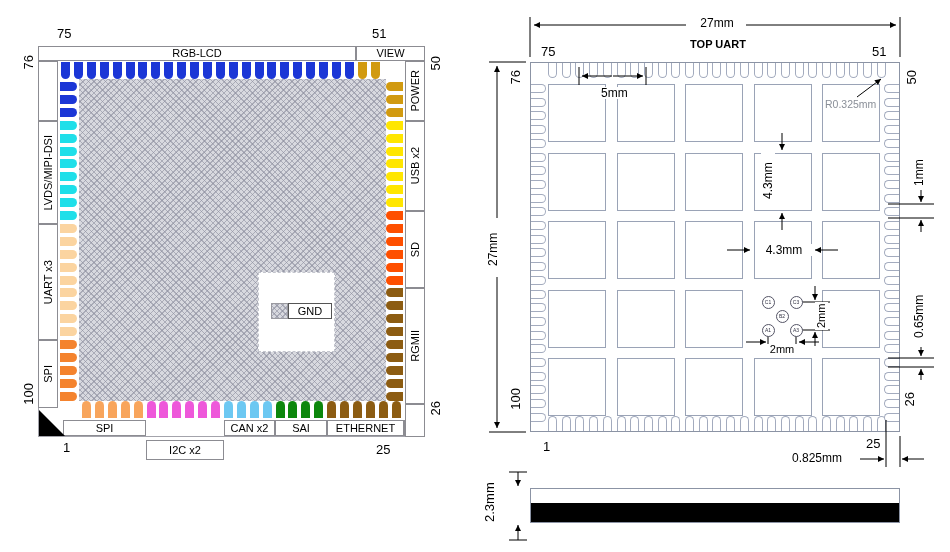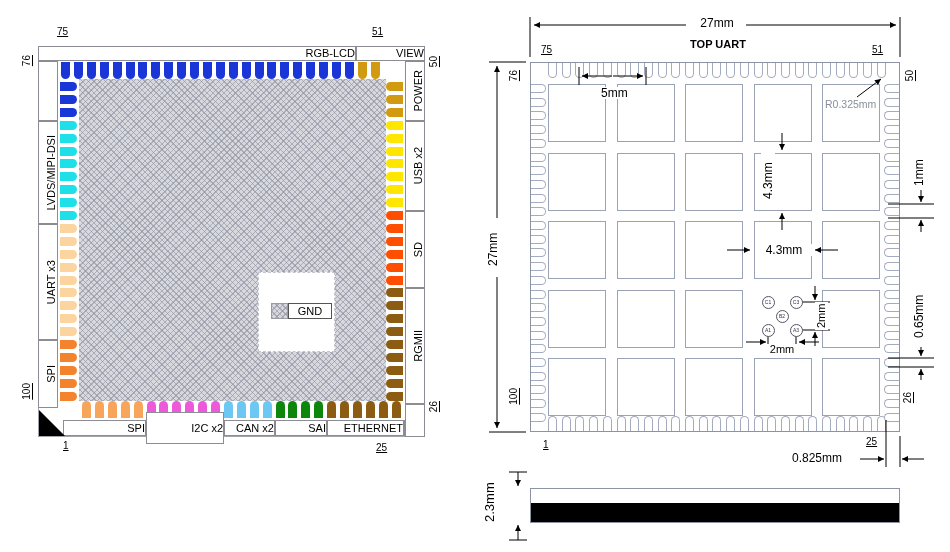--- a/index.html
+++ b/index.html
@@ -6,23 +6,23 @@
   .canvas{position:relative;width:950px;height:552px;background:#fff;
           font-family:"Liberation Sans", sans-serif;color:#000;overflow:hidden;}
   .abs{position:absolute;}
   
   .module{border:1px solid #a3a3ab;background:#fff;box-sizing:border-box;}
   .hatch{background-color:#d8d9df;
          background-image:
            repeating-linear-gradient(45deg, rgba(140,142,158,.6) 0 1px, transparent 1px 4px),
            repeating-linear-gradient(135deg, rgba(140,142,158,.6) 0 1px, transparent 1px 4px);}
   .lbox{position:absolute;border:1px solid #8c8c92;background:#fff;box-sizing:border-box;
-        display:flex;align-items:center;justify-content:flex-end;font-size:11px;line-height:1;}
+        display:flex;align-items:center;justify-content:center;font-size:11px;line-height:1;}
   .vtext{writing-mode:vertical-rl;transform:rotate(180deg);white-space:nowrap;}
-  .num{position:absolute;font-size:10px;line-height:1;text-decoration:underline;}
+  .num{position:absolute;font-size:13px;line-height:1;}
   .pin{position:absolute;width:9px;height:17px;}
   .pin.pt{border-radius:0 0 5px 5px;}
   .pin.pb{border-radius:5px 5px 0 0;}
   .pin.pl{width:17px;height:9px;border-radius:0 5px 5px 0;}
   .pin.pr{width:17px;height:9px;border-radius:5px 0 0 5px;}
   .tri{position:absolute;background:#000;clip-path:polygon(0 0,100% 100%,0 100%);z-index:4;}
   .gndsq{position:absolute;background:#fff;border:1px dashed #c3c5cd;box-sizing:border-box;z-index:3;}
   .gndrow{position:absolute;display:flex;align-items:stretch;}
   .gndsw{width:17px;height:16px;border:1px solid #9a9aa0;box-sizing:border-box;}
   .gndlb{width:44px;height:16px;border:1px solid #555;box-sizing:border-box;background:#fff;
@@ -175,21 +175,21 @@
       <div class="pin pr" style="background: rgb(140, 92, 18); left: 386px; top: 391.6px;"></div>
       <div class="lbox" style="left: 38px; top: 46px; width: 318px; height: 15px;">
         <span>RGB-LCD</span>
       </div>
       <div class="lbox" style="left: 356px; top: 46px; width: 69px; height: 15px;">
         <span>VIEW</span>
       </div>
       <div class="lbox" style="left: 63px; top: 420px; width: 83px; height: 16px;">
         <span>SPI</span>
       </div>
-      <div class="lbox" style="left: 146px; top: 412px; width: 78px; height: 32px;">
+      <div class="lbox" style="left: 146px; top: 440px; width: 78px; height: 20px;">
         <span>I2C x2</span>
       </div>
       <div class="lbox" style="left: 224px; top: 420px; width: 51px; height: 16px;">
         <span>CAN x2</span>
       </div>
       <div class="lbox" style="left: 275px; top: 420px; width: 52px; height: 16px;">
         <span>SAI</span>
       </div>
       <div class="lbox" style="left: 327px; top: 420px; width: 77px; height: 16px;">
         <span>ETHERNET</span>

